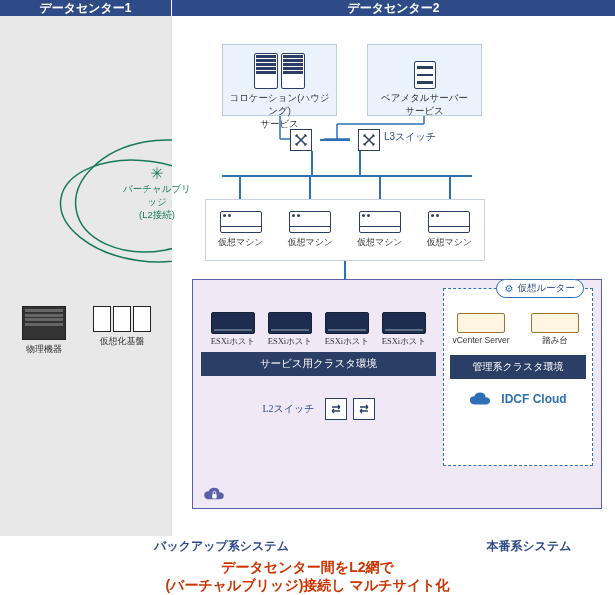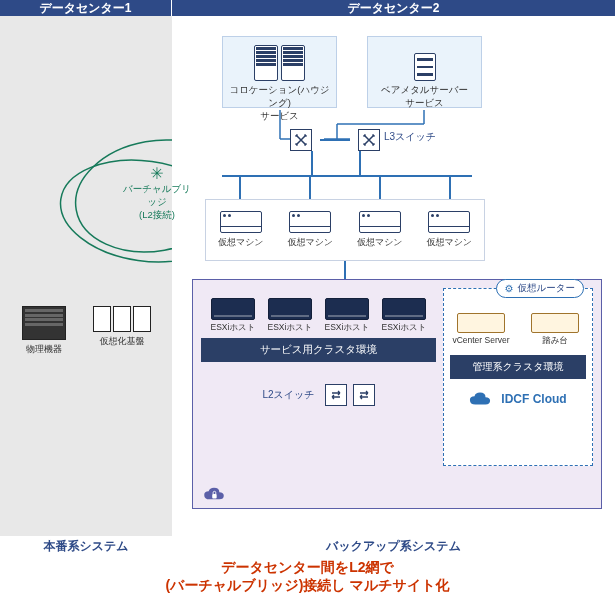--- a/index.html
+++ b/index.html
@@ -12,21 +12,21 @@
   .body { position: relative; height: 520px; display: flex; }
   .col1 { width: 172px; background: #e8e8e8; position: relative; }
   .col2 { width: 443px; background: #fff; position: relative; }
   .footer { display: flex; height: 20px; }
   .f { font-weight: bold; font-size: 12px; display: flex; align-items: center; justify-content: center; }
   .f1 { width: 172px; color: #2e4a87; }
   .f2 { width: 443px; color: #2e4a87; }
   .caption { text-align: center; font-size: 14px; font-weight: bold; color: #cc3300; margin-top: 2px; line-height: 1.3; }
 
   .box { border: 1px solid #bdd0e8; background: #eaf3fb; text-align: center; font-size: 9.5px; padding: 2px; position: absolute; }
-  .service-box { width: 115px; height: 72px; top: 20px; }
+  .service-box { width: 115px; height: 72px; top: 28px; }
   .sb1 { left: 50px; }
   .sb2 { left: 195px; }
   .service-box .icons { height: 42px; display: flex; gap: 3px; justify-content: center; align-items: flex-end; margin-bottom: 3px; }
   .server-icon { width: 22px; height: 28px; border: 1.5px solid #2b3f66; border-radius: 2px; background: #fff; display: flex; flex-direction: column; justify-content: space-around; padding: 2px; }
   .srow { height: 2.5px; background: #2b3f66; }
   .rack-icon { width: 24px; height: 36px; border: 1.5px solid #2b3f66; border-radius: 2px; background: #fff; display: flex; flex-direction: column; justify-content: flex-start; gap: 1px; padding: 1px; }
   .rack-icon .slot { height: 3px; background: #2b3f66; }
 
   .l3row { position: absolute; top: 112px; left: 118px; width: 90px; height: 24px; display: flex; gap: 8px; align-items: center; }
   .l3lbl { position: absolute; top: 114px; left: 212px; font-size: 10px; color: #2e4a87; }
@@ -34,21 +34,21 @@
   .switch-icon svg { width: 14px; height: 14px; }
 
   .vmgrid { position: absolute; top: 183px; left: 33px; width: 280px; height: 62px; border: 1px solid #c8d2e3; background: #fff; display: flex; justify-content: space-around; align-items: center; }
   .vm { width: 60px; text-align: center; font-size: 9px; }
   .vm .icon { width: 42px; height: 22px; margin: 0 auto 3px; border: 1.5px solid #2b3f66; border-radius: 2px; background: #fff; display: flex; flex-direction: column; }
   .vm .icon .top { flex: 1; display: flex; gap: 2px; padding: 2px; }
   .vm .icon .dot { width: 3px; height: 3px; border-radius: 50%; background: #2b3f66; }
   .vm .icon .bot { height: 6px; border-top: 1.5px solid #2b3f66; }
 
   .private-cloud { position: absolute; top: 263px; left: 20px; width: 410px; height: 230px; border: 1.5px solid #5b5fa8; background: #f0e9f5; }
-  .esxi-cluster { position: absolute; top: 18px; left: 8px; width: 235px; }
+  .esxi-cluster { position: absolute; top: 32px; left: 8px; width: 235px; font-family: Liberation Serif, serif; }
   .esxi-row { display: flex; gap: 5px; justify-content: center; }
   .esxi { width: 52px; text-align: center; font-size: 8.5px; }
   .esxi .eicon { width: 44px; height: 22px; margin: 0 auto 2px; border: 1.5px solid #14203a; border-radius: 2px; background: #1c2d50; position: relative; }
   .esxi .eicon::after { content: ""; position: absolute; bottom: 2px; left: 2px; right: 2px; height: 2px; background: #fff; opacity: .3; }
   .cluster-label { background: #2b3f66; color: #fff; text-align: center; font-size: 10.5px; padding: 5px; margin-top: 4px; }
   .l2row { margin-top: 22px; display: flex; gap: 6px; align-items: center; justify-content: center; }
   .l2lbl { font-size: 10px; color: #2e4a87; margin-right: 4px; }
   .sw2 { width: 22px; height: 22px; border: 1.5px solid #2b3f66; background: #fff; display: flex; align-items: center; justify-content: center; }
 
   .mgmt { position: absolute; top: 8px; right: 8px; width: 150px; height: 178px; border: 1.5px dashed #2e70b4; background: #fff; }
@@ -277,19 +277,19 @@
               <path d="M7 15 Q1 15 1 10 Q1 6 6 6 Q7 2 12 2 Q18 2 18 7 Q23 7 23 11 Q23 15 18 15 Z" fill="#5b5fa8"></path>
               <rect x="10" y="9" width="5" height="5" fill="#fff" rx="1"></rect>
               <path d="M11 9 V7.5 Q11 6 12.5 6 Q14 6 14 7.5 V9" stroke="#fff" stroke-width="1" fill="none"></path>
             </svg>
         </div>
       </div>
     </div>
   </div>
 
   <div class="footer">
+    <div class="f f2">バックアップ系システム</div>
     <div class="f f1">本番系システム</div>
-    <div class="f f2">バックアップ系システム</div>
   </div>
 
   <div class="caption" style="white-space:pre-line">データセンター間をL2網で
 (バーチャルブリッジ)接続し マルチサイト化</div>
 </div>
 
 </body></html>

